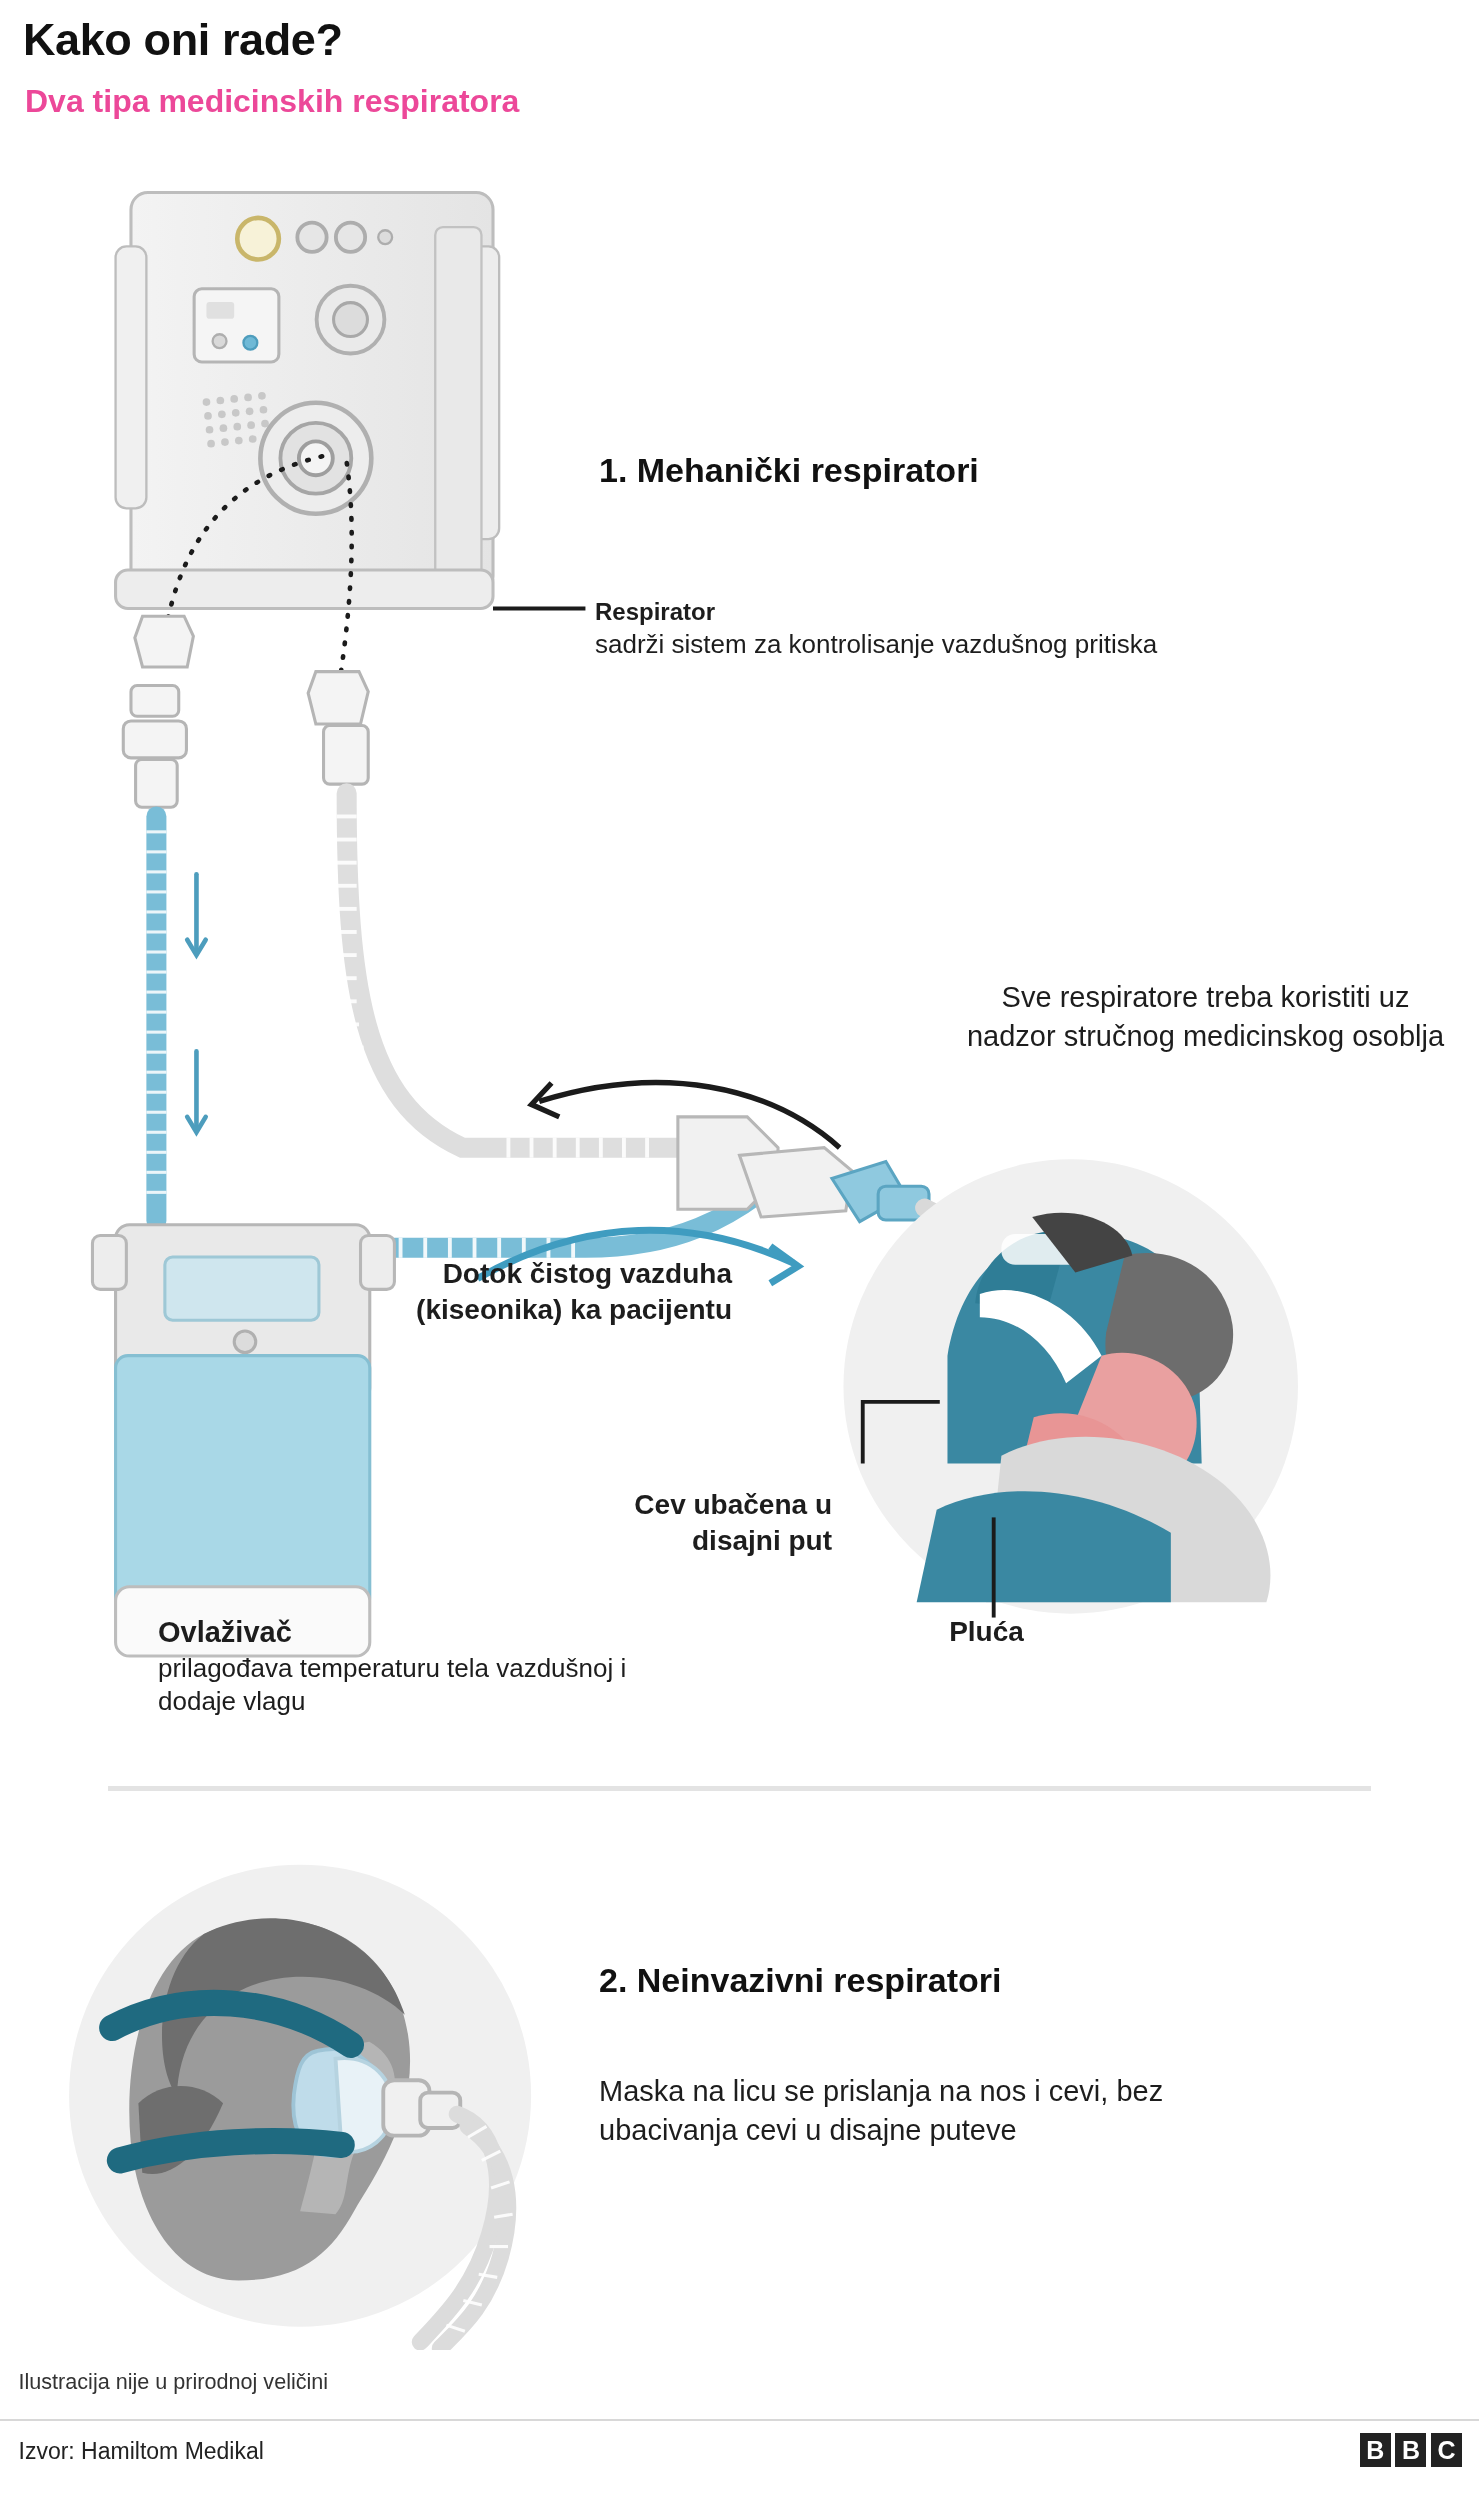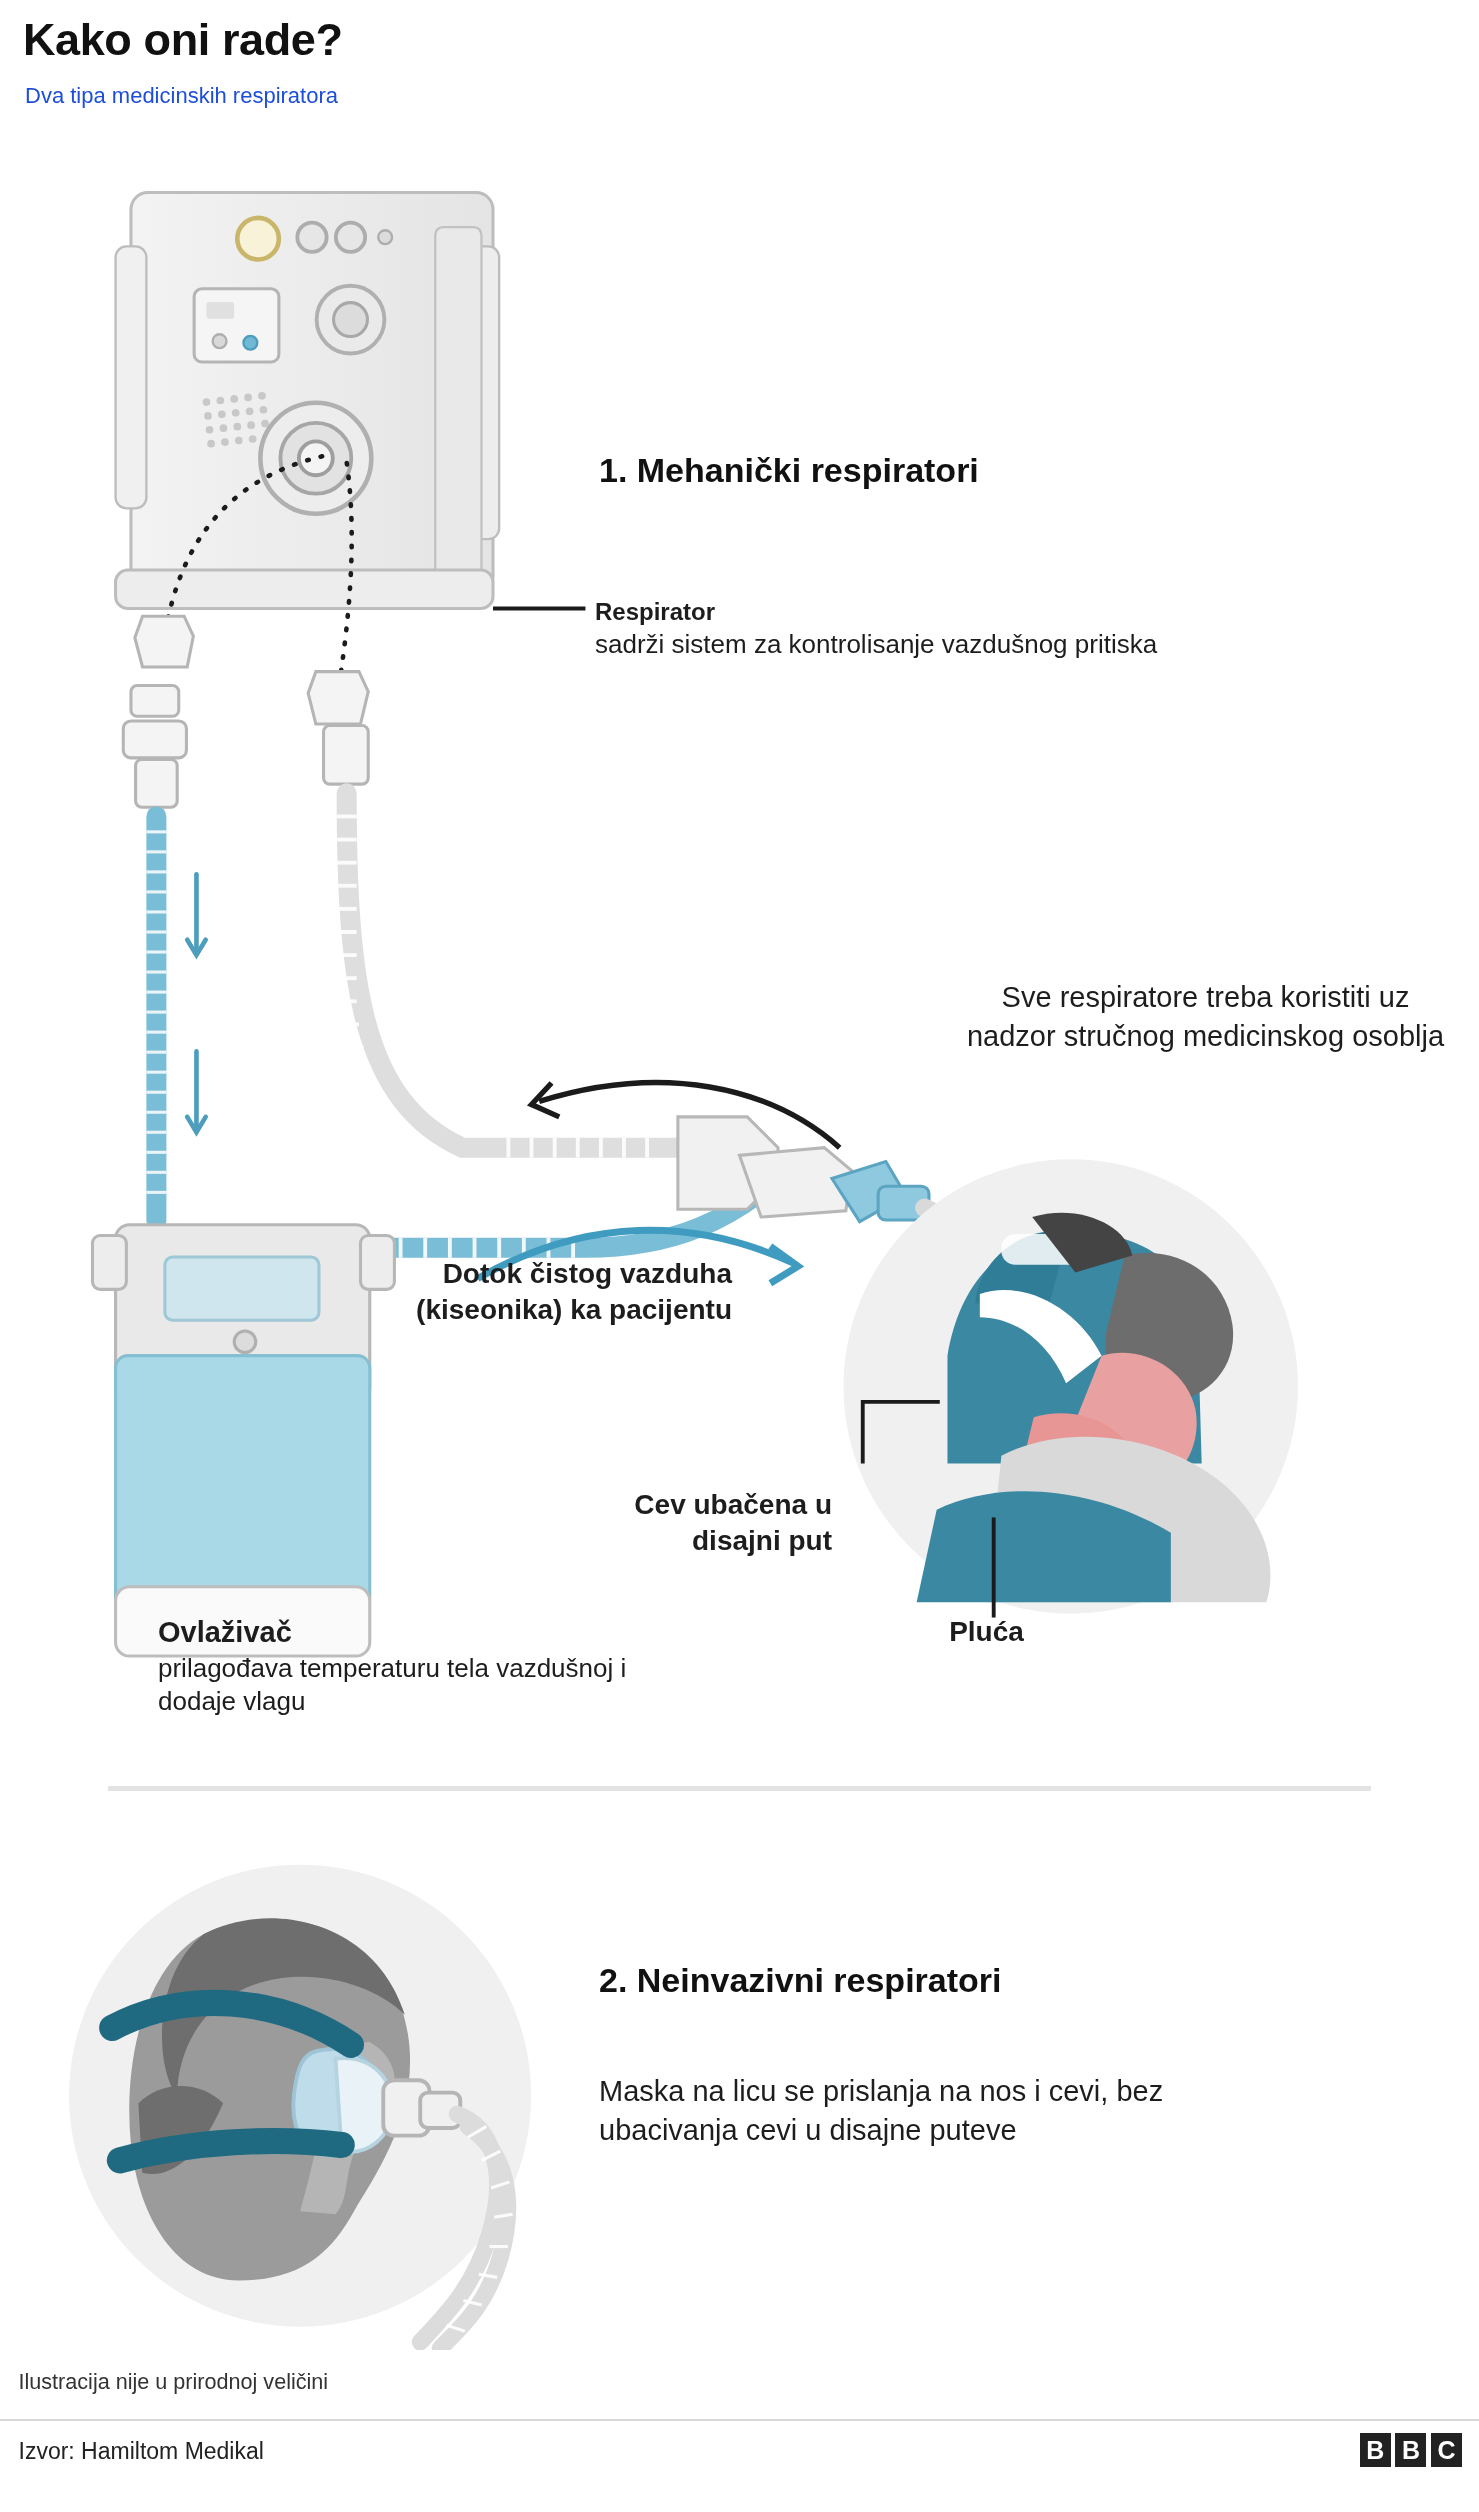--- a/index.html
+++ b/index.html
@@ -29,22 +29,23 @@
     top: 14px;
     font-size: 45px;
     font-weight: bold;
     letter-spacing: -0.4px;
     color: #111111;
   }
   .subtitle {
     position: absolute;
     left: 25px;
     top: 83px;
-    font-size: 22px;
-    color: #1d4ed8;
+    font-size: 32px;
+    color: #ec4899;
+    font-weight: bold;
   }
 
   
   .sec1-heading {
     position: absolute;
     left: 599px;
     top: 451px;
     font-size: 34px;
     font-weight: bold;
     color: #111111;

